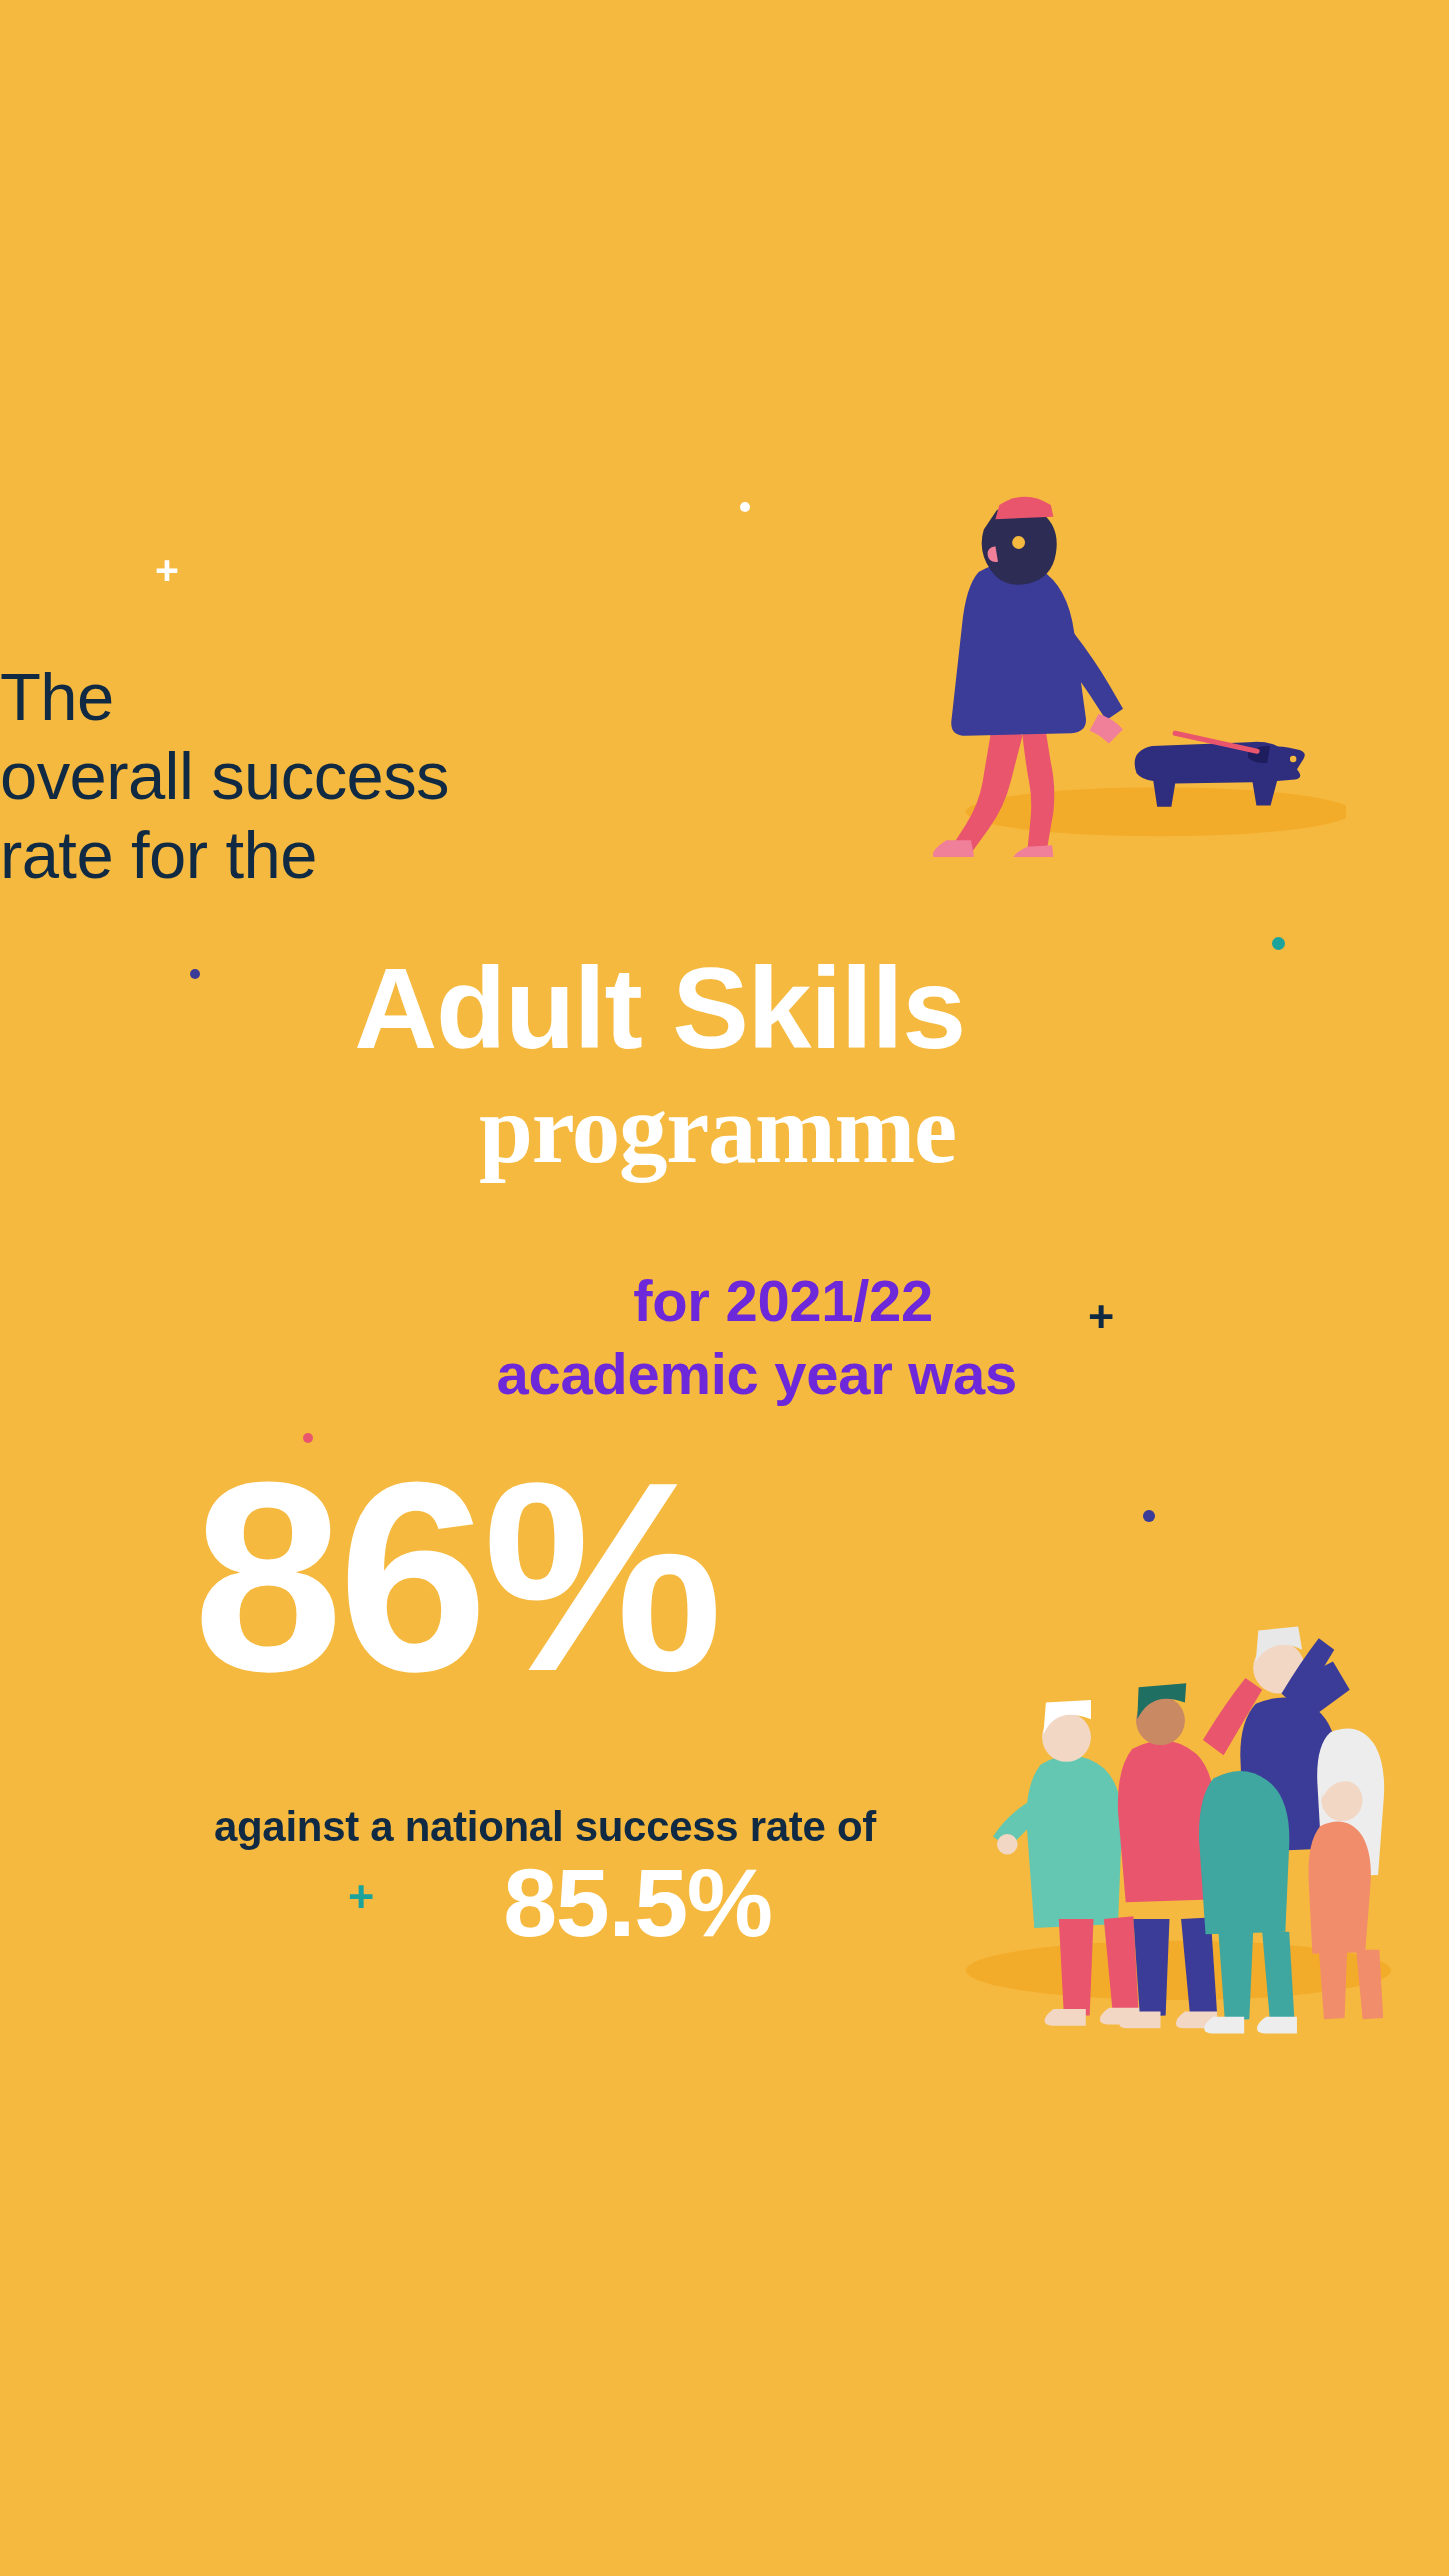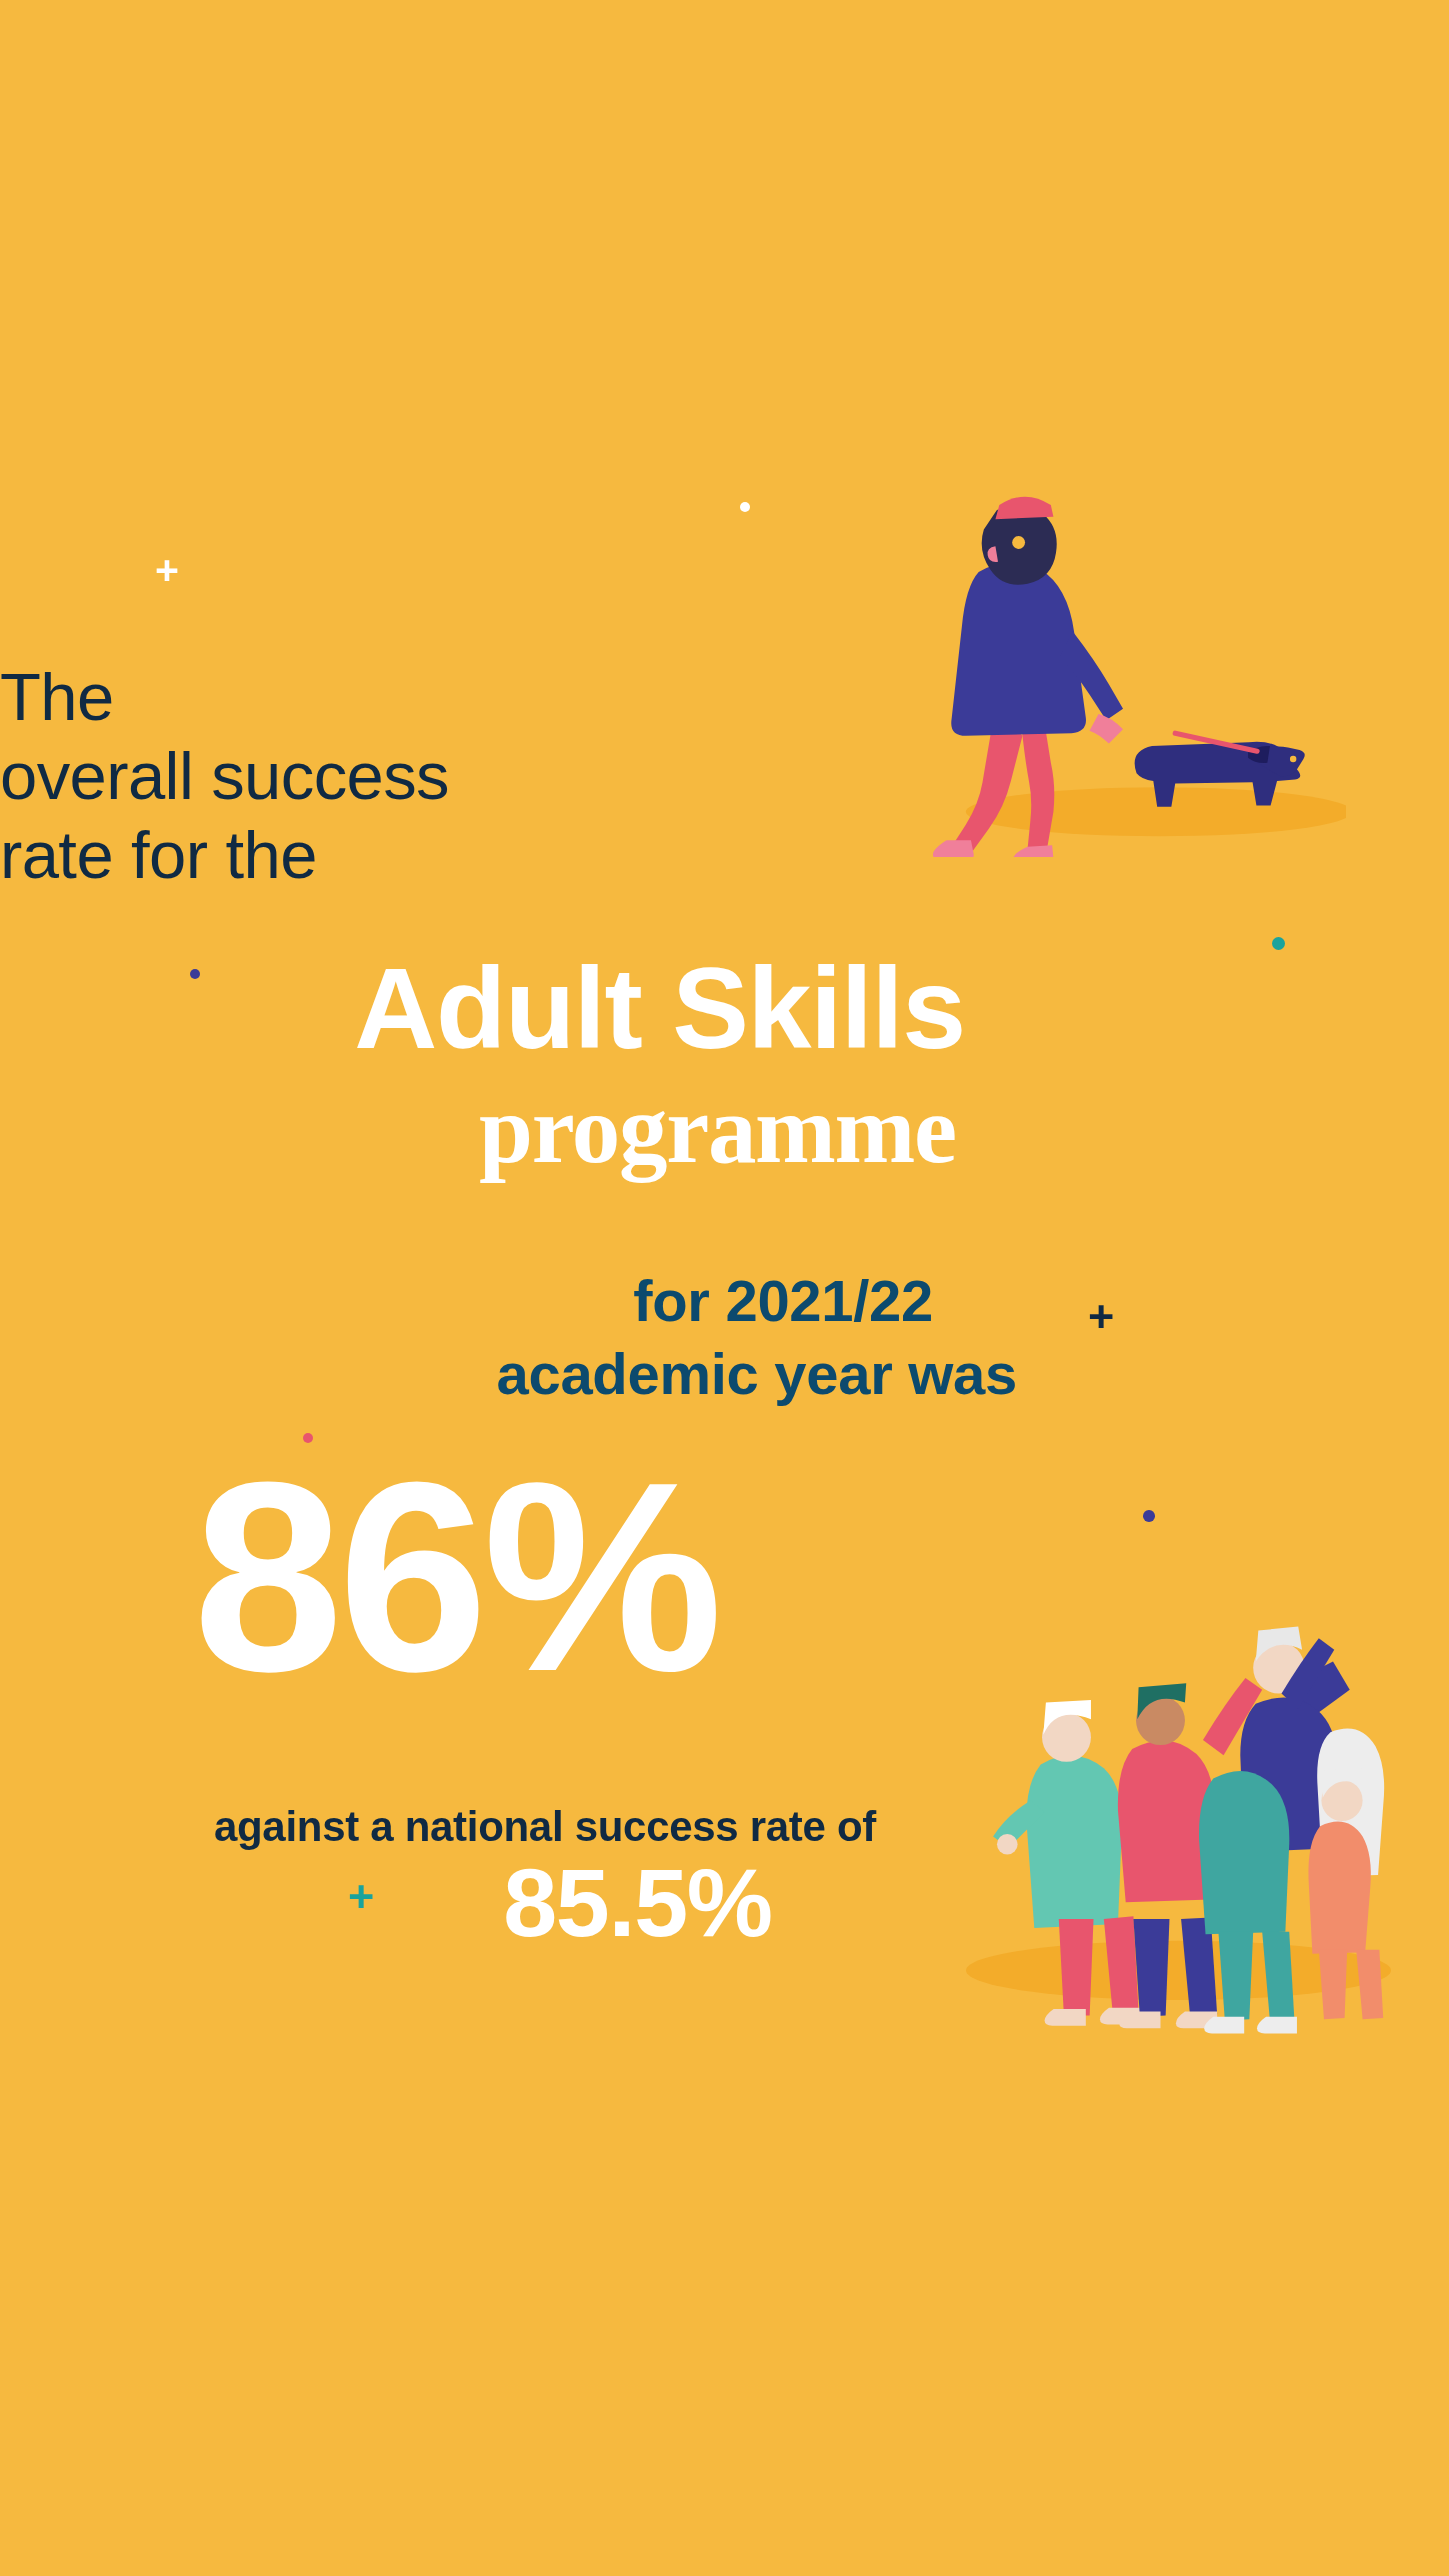--- a/index.html
+++ b/index.html
@@ -72,21 +72,21 @@
     padding-left: 116px;
     font-family: Liberation Serif, serif;
   }
 
   .headline-sub {
     position: absolute;
     left: 0;
     top: 1265px;
     width: 1017px;
     text-align: right;
-    color: #0c4a6e;
+    color: #6d28d9;
     font-weight: 700;
     font-size: 58px;
     line-height: 1.25;
     letter-spacing: -0.3px;
   }
   .headline-sub .s1 { display: block; padding-right: 84px;}
   .headline-sub .s2 { display: block; margin-left: 42px; }
 
   .bignum {
     position: absolute;

